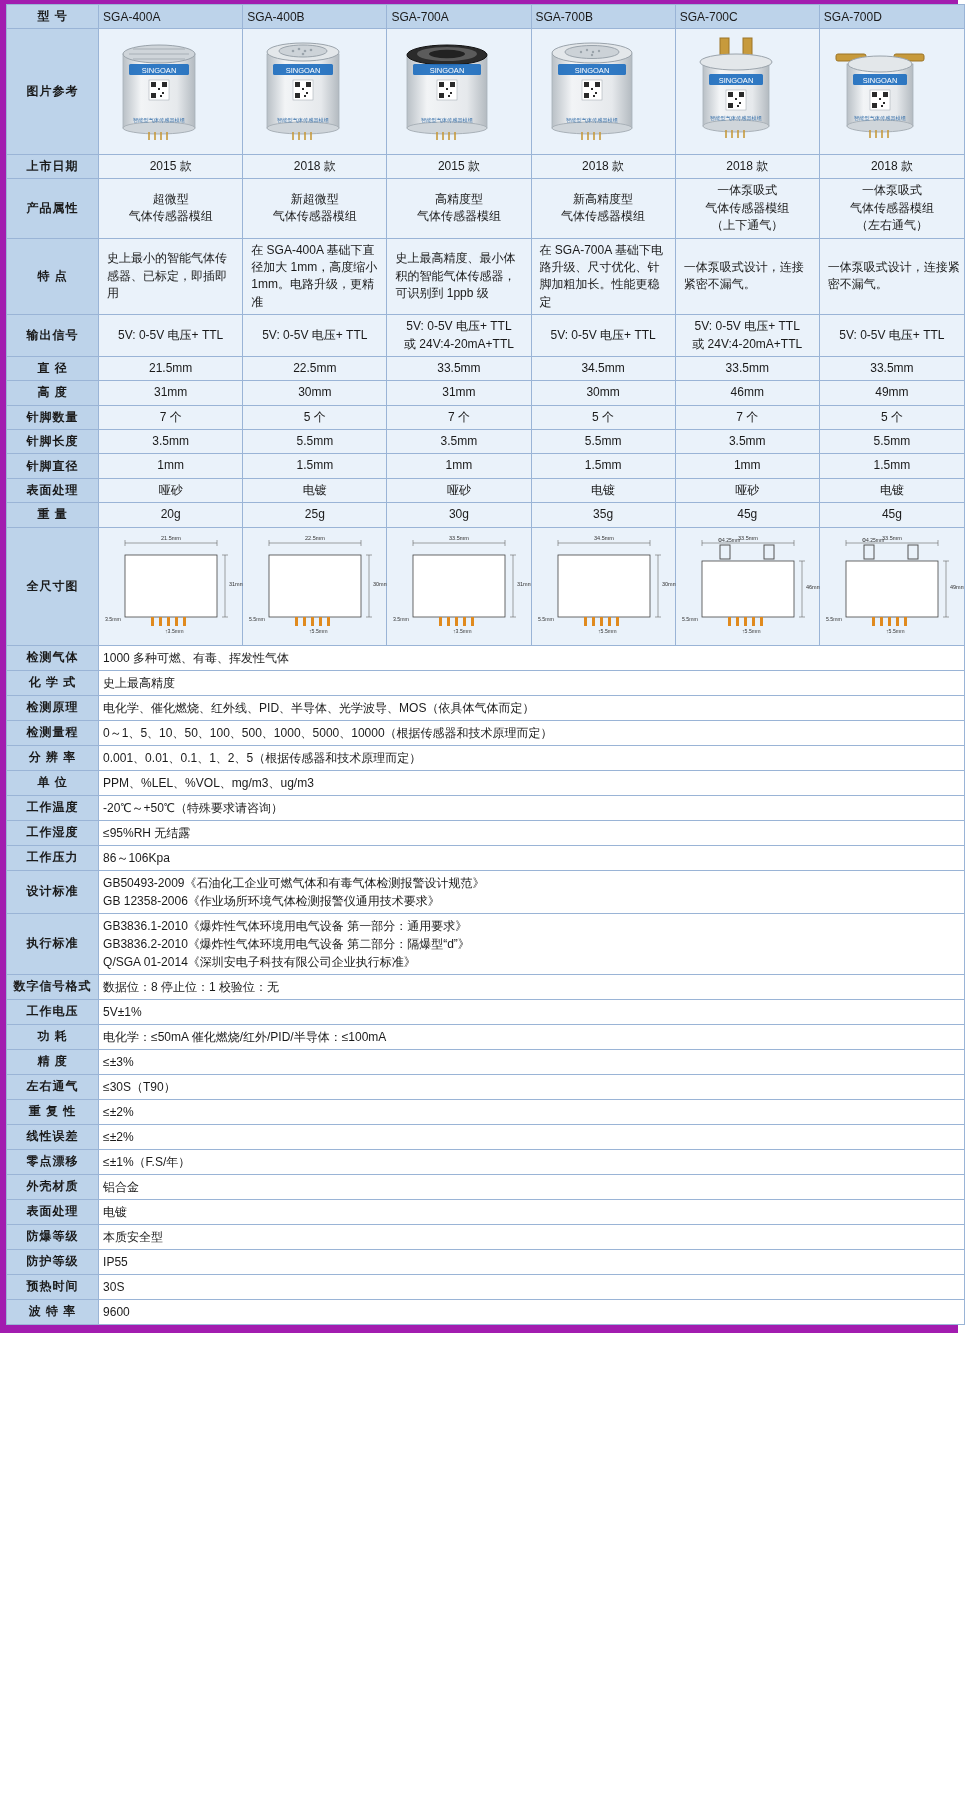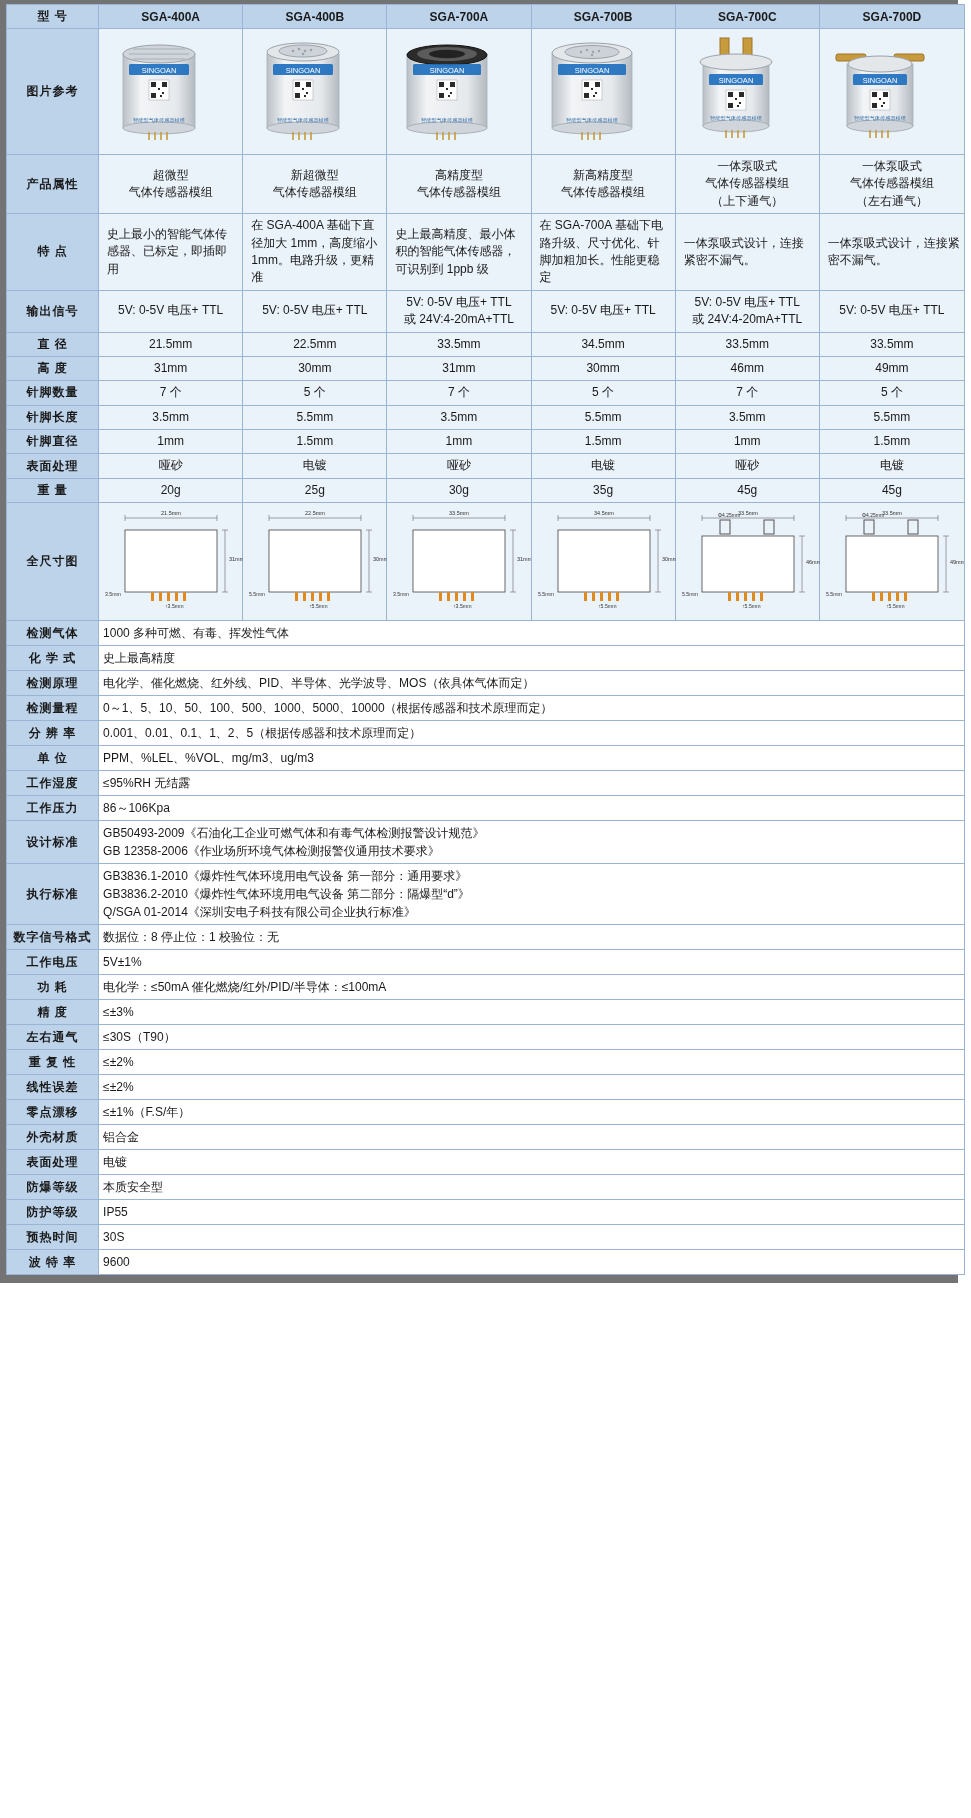--- a/index.html
+++ b/index.html
@@ -5,21 +5,21 @@
   html, body {
     margin: 0;
     padding: 0;
     background: #ffffff;
     font-family: "Liberation Sans", sans-serif;
   }
   #sheet {
     width: 958px;
     box-sizing: border-box;
     padding: 4px 6px 8px 6px;
-    background: #737373;
+    background: #a21caf;
   }
   table.spec {
     border-collapse: collapse;
     width: 959px;
     table-layout: fixed;
   }
   table.spec td {
     border: 1px solid #9ab4d6;
     font-size: 12px;
     color: #1a1a1a;
@@ -48,22 +48,22 @@
   td.white {
     background: #ffffff;
     text-align: left;
     padding-left: 8px;
     font-size: 11.5px;
     line-height: 1.5;
     margin-top: 27px;
   }
   td.hdr {
     background: #bdd3ea;
-    text-align: center;
-    font-weight: bold;
+    text-align: left;
+    font-weight: normal;
     font-size: 13px;
     color: #17324f;
   }
   .img-cell {
     background: #eaf2fa;
     height: 118px;
     vertical-align: middle;
     padding: 2px;
   }
   .dim-cell {
@@ -311,20 +311,29 @@
     <text x="56" y="88" font-size="5.2" fill="#2f6aa6" text-anchor="middle" font-family="Liberation Sans, sans-serif">智能型气体传感器模组</text>
     <g stroke="#c79a3c" stroke-width="1.6">
       <line x1="46" y1="98" x2="46" y2="106"></line>
       <line x1="52" y1="98" x2="52" y2="106"></line>
       <line x1="58" y1="98" x2="58" y2="106"></line>
       <line x1="64" y1="98" x2="64" y2="106"></line>
     </g>
   </svg></td>
         </tr>
         <tr>
+          <td class="label">上市日期</td>
+          <td class="val multi-line">2015 款</td>
+          <td class="val multi-line">2018 款</td>
+          <td class="val multi-line">2015 款</td>
+          <td class="val multi-line">2018 款</td>
+          <td class="val multi-line">2018 款</td>
+          <td class="val multi-line">2018 款</td>
+        </tr>
+        <tr>
           <td class="label">产品属性</td>
           <td class="val multi-line">超微型
 气体传感器模组</td>
           <td class="val multi-line">新超微型
 气体传感器模组</td>
           <td class="val multi-line">高精度型
 气体传感器模组</td>
           <td class="val multi-line">新高精度型
 气体传感器模组</td>
           <td class="val multi-line">一体泵吸式
@@ -592,20 +601,24 @@
         </tr>
         <tr>
           <td class="label">分 辨 率</td>
           <td class="white multi-line" colspan="6">0.001、0.01、0.1、1、2、5（根据传感器和技术原理而定）</td>
         </tr>
         <tr>
           <td class="label">单    位</td>
           <td class="white multi-line" colspan="6">PPM、%LEL、%VOL、mg/m3、ug/m3</td>
         </tr>
         <tr>
+          <td class="label">工作温度</td>
+          <td class="white multi-line" colspan="6">-20℃～+50℃（特殊要求请咨询）</td>
+        </tr>
+        <tr>
           <td class="label">工作湿度</td>
           <td class="white multi-line" colspan="6">≤95%RH 无结露</td>
         </tr>
         <tr>
           <td class="label">工作压力</td>
           <td class="white multi-line" colspan="6">86～106Kpa</td>
         </tr>
         <tr>
           <td class="label">设计标准</td>
           <td class="white multi-line" colspan="6">GB50493-2009《石油化工企业可燃气体和有毒气体检测报警设计规范》

